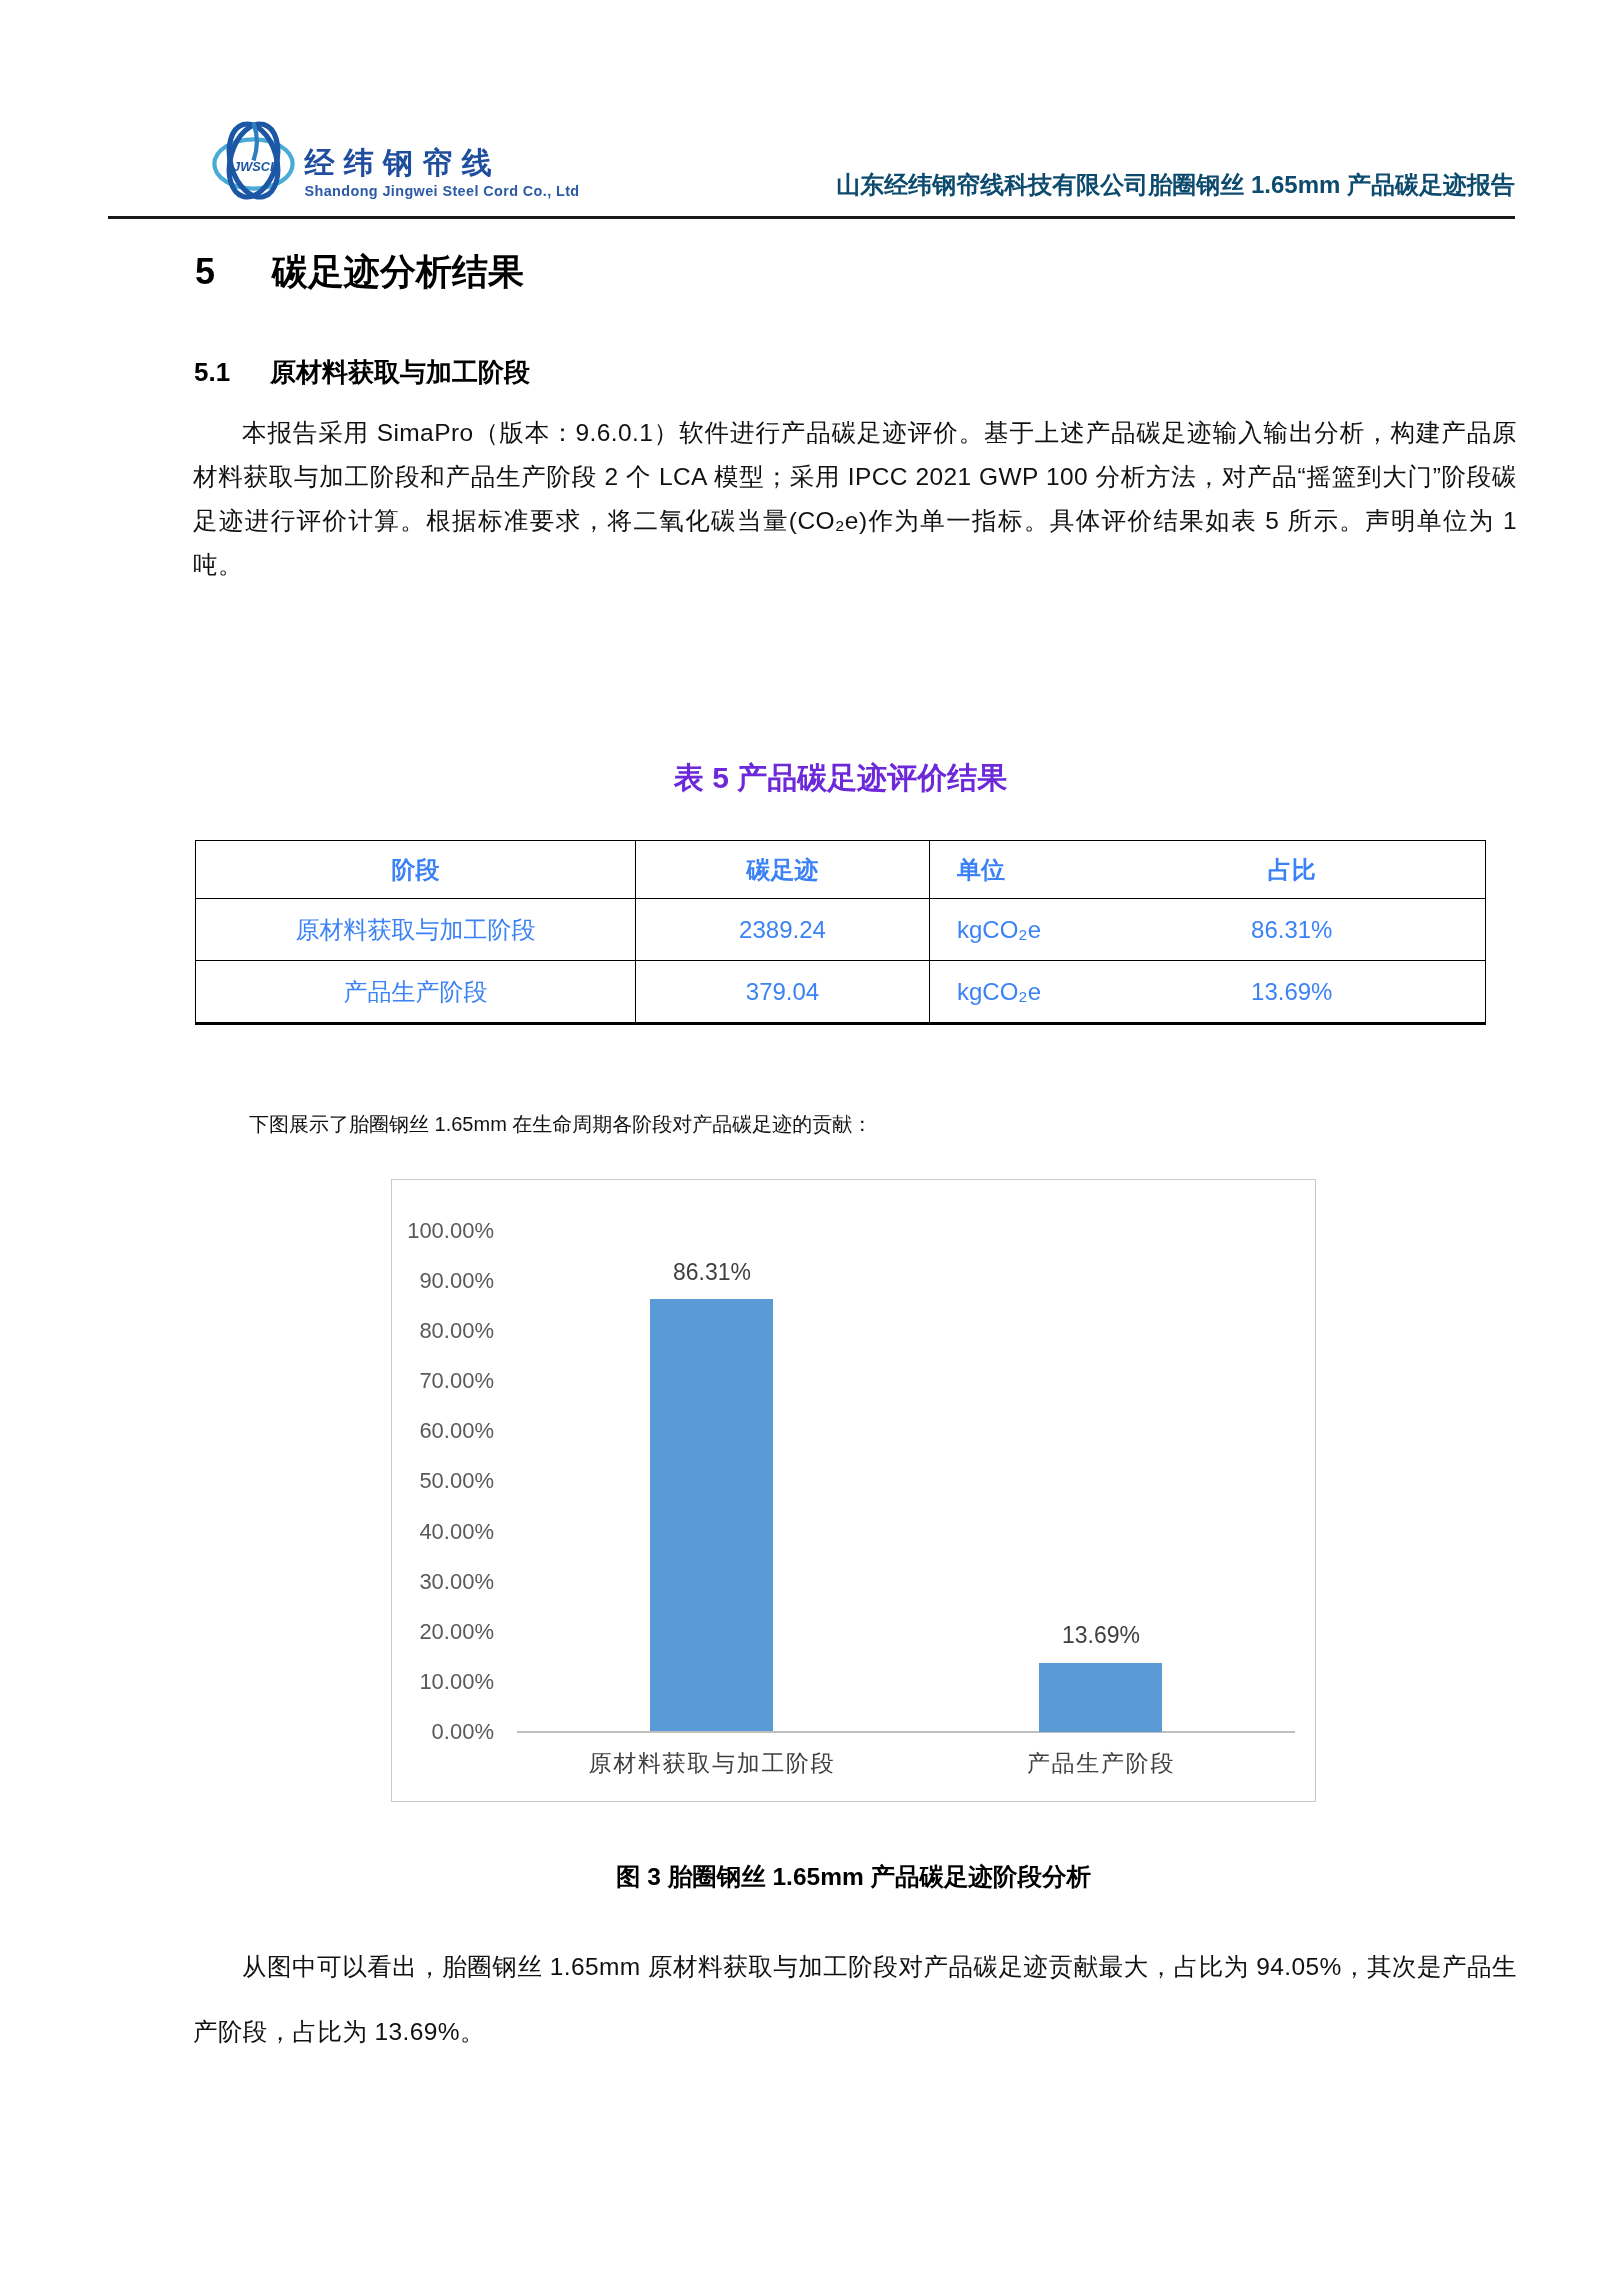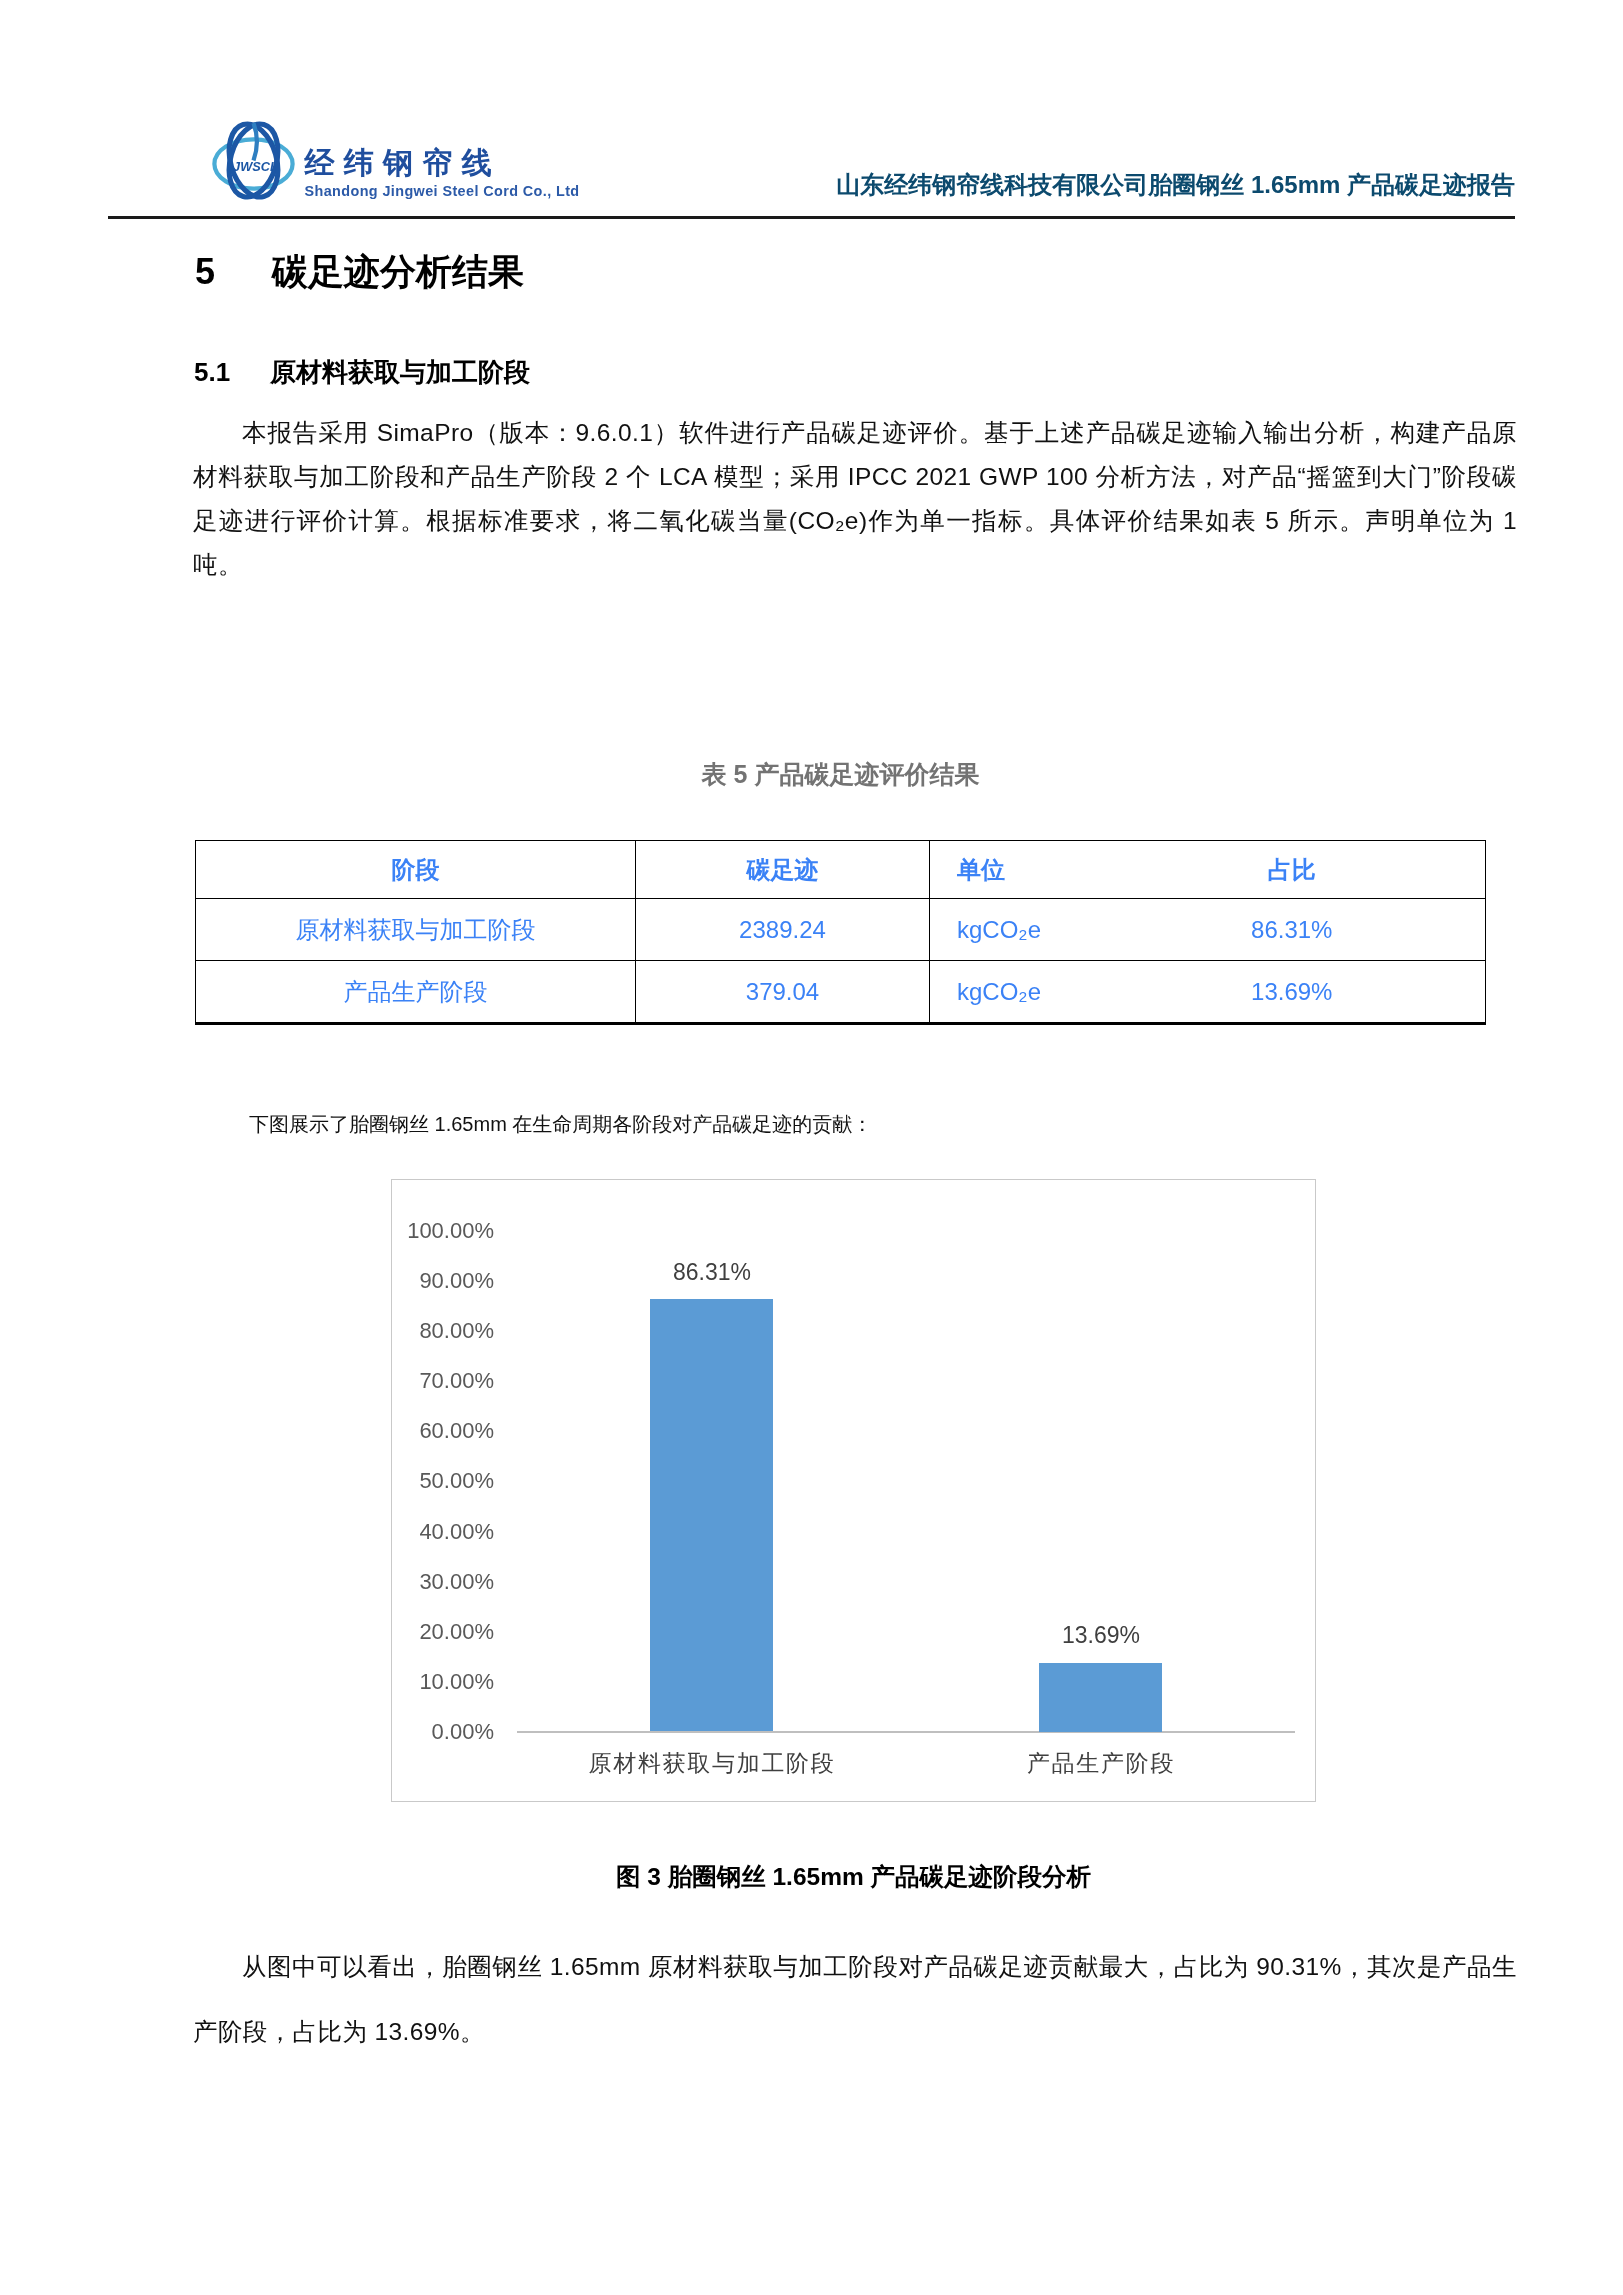--- a/index.html
+++ b/index.html
@@ -32,21 +32,21 @@
     position:absolute; left:193px; width:1324px; font-size:24.5px; line-height:44px;
     text-align:justify; text-indent:2em; color:#111; letter-spacing:0.4px;
   }
   .para1 { top:411px; }
   .para2 { top:1934px; line-height:65px; }
   .lead-in { position:absolute; left:209px; top:1106px; width:1324px; font-size:20px; line-height:37px; text-indent:2em; color:#111; }
 
   
   .table-caption {
     position:absolute; left:195px; top:758px; width:1291px; text-align:center;
-    font-size:25px; font-weight:bold; color:#737373;
+    font-size:30px; font-weight:bold; color:#6d28d9;
   }
   .data-table {
     position:absolute; left:195px; top:840px; width:1291px;
     border-collapse:collapse; table-layout:fixed; font-size:24px; color:#3b82f6;
     border:1.7px solid #000;
   }
   .data-table th, .data-table td { border-bottom:1.7px solid #000; text-align:center; font-weight:normal; padding:0; }
   .data-table th { height:57px; font-weight:bold; }
   .data-table td { height:61px; }
   .data-table .c0, .data-table .c1 { border-right:1.7px solid #000; }
@@ -159,17 +159,17 @@
         <div class="bar-label" style="left: 320px; top: 79px;">86.31%</div>
         <div class="cat-label" style="left: 320px;">原材料获取与加工阶段</div>
         <div class="bar" style="left: 647px; top: 483px; height: 69px; background: rgb(91, 155, 213);"></div>
         <div class="bar-label" style="left: 709px; top: 442px;">13.69%</div>
         <div class="cat-label" style="left: 709px;">产品生产阶段</div>
       </div>
   </div>
 
   <div class="fig-caption">图 3 胎圈钢丝 1.65mm 产品碳足迹阶段分析</div>
 
-  <div class="para para2">从图中可以看出，胎圈钢丝 1.65mm 原材料获取与加工阶段对产品碳足迹贡献最大，占比为 90.31%，其次是产品生产阶段，占比为 13.69%。</div>
+  <div class="para para2">从图中可以看出，胎圈钢丝 1.65mm 原材料获取与加工阶段对产品碳足迹贡献最大，占比为 94.05%，其次是产品生产阶段，占比为 13.69%。</div>
 
 
 </div>
 
 
 </body></html>

